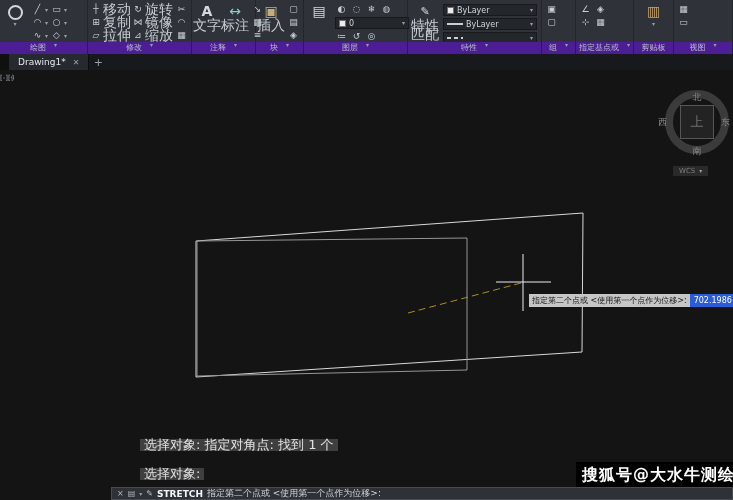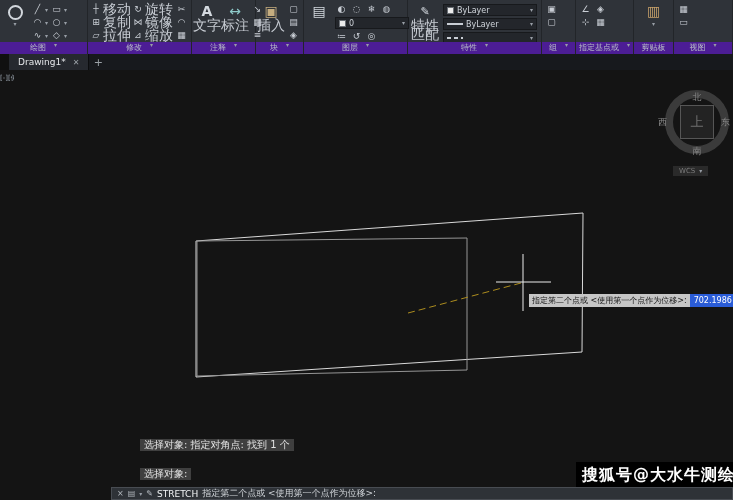--- a/index.html
+++ b/index.html
@@ -55,30 +55,30 @@
   .vc-w{left:3px;top:34px}
   .vc-e{left:66px;top:34px}
   .vc-wcs{position:absolute;left:18px;top:84px;background:#2a2a2a;color:#7c7c7c;font-size:7px;padding:1px 6px;display:flex;align-items:center;gap:4px}
 
   
   .dyntip{position:absolute;left:529px;top:224px;height:13px;display:flex;font-size:8px;white-space:nowrap}
   .tip-label{background:#c6c6c6;color:#141414;line-height:13px;padding:0 3px}
   .tip-value{background:#2a5cd7;color:#ffffff;line-height:13px;padding:0 4px}
 
   
-  .hist{position:absolute;left:140px;height:12px;line-height:12px;background:rgba(90,90,90,.62);color:#e2e2e2;font-size:10px;padding:0 4px;white-space:nowrap}
+  .hist{position:absolute;left:140px;height:12px;line-height:12px;background:rgba(90,90,90,.62);color:#e2e2e2;font-size:13px;padding:0 4px;white-space:nowrap}
 
   
   .watermark{position:absolute;left:576px;top:392px;background:#000;color:#fff;font-size:16px;font-weight:bold;padding:3px 6px;letter-spacing:1px;white-space:nowrap}
 
   
   .cmdbar{position:absolute;left:111px;top:417px;right:0;height:13px;background:#2e3237;border:1px solid #484c52;display:flex;align-items:center;gap:4px;padding:0 5px;font-size:9px;white-space:nowrap;overflow:hidden}
   .cmd-x{color:#b6bbc1;font-size:8px}
   .cmd-tool{color:#b6bbc1;font-size:8px}
-  .cmd-name{font-weight:normal;color:#f2f4f6}
+  .cmd-name{font-weight:bold;color:#f2f4f6}
   .cmd-prompt{color:#d3d7db}
 </style>
 </head>
 <body>
 
 <div class="screen">
 
   <div class="ribbon">
 
     <div class="panel" style="width:88px">

